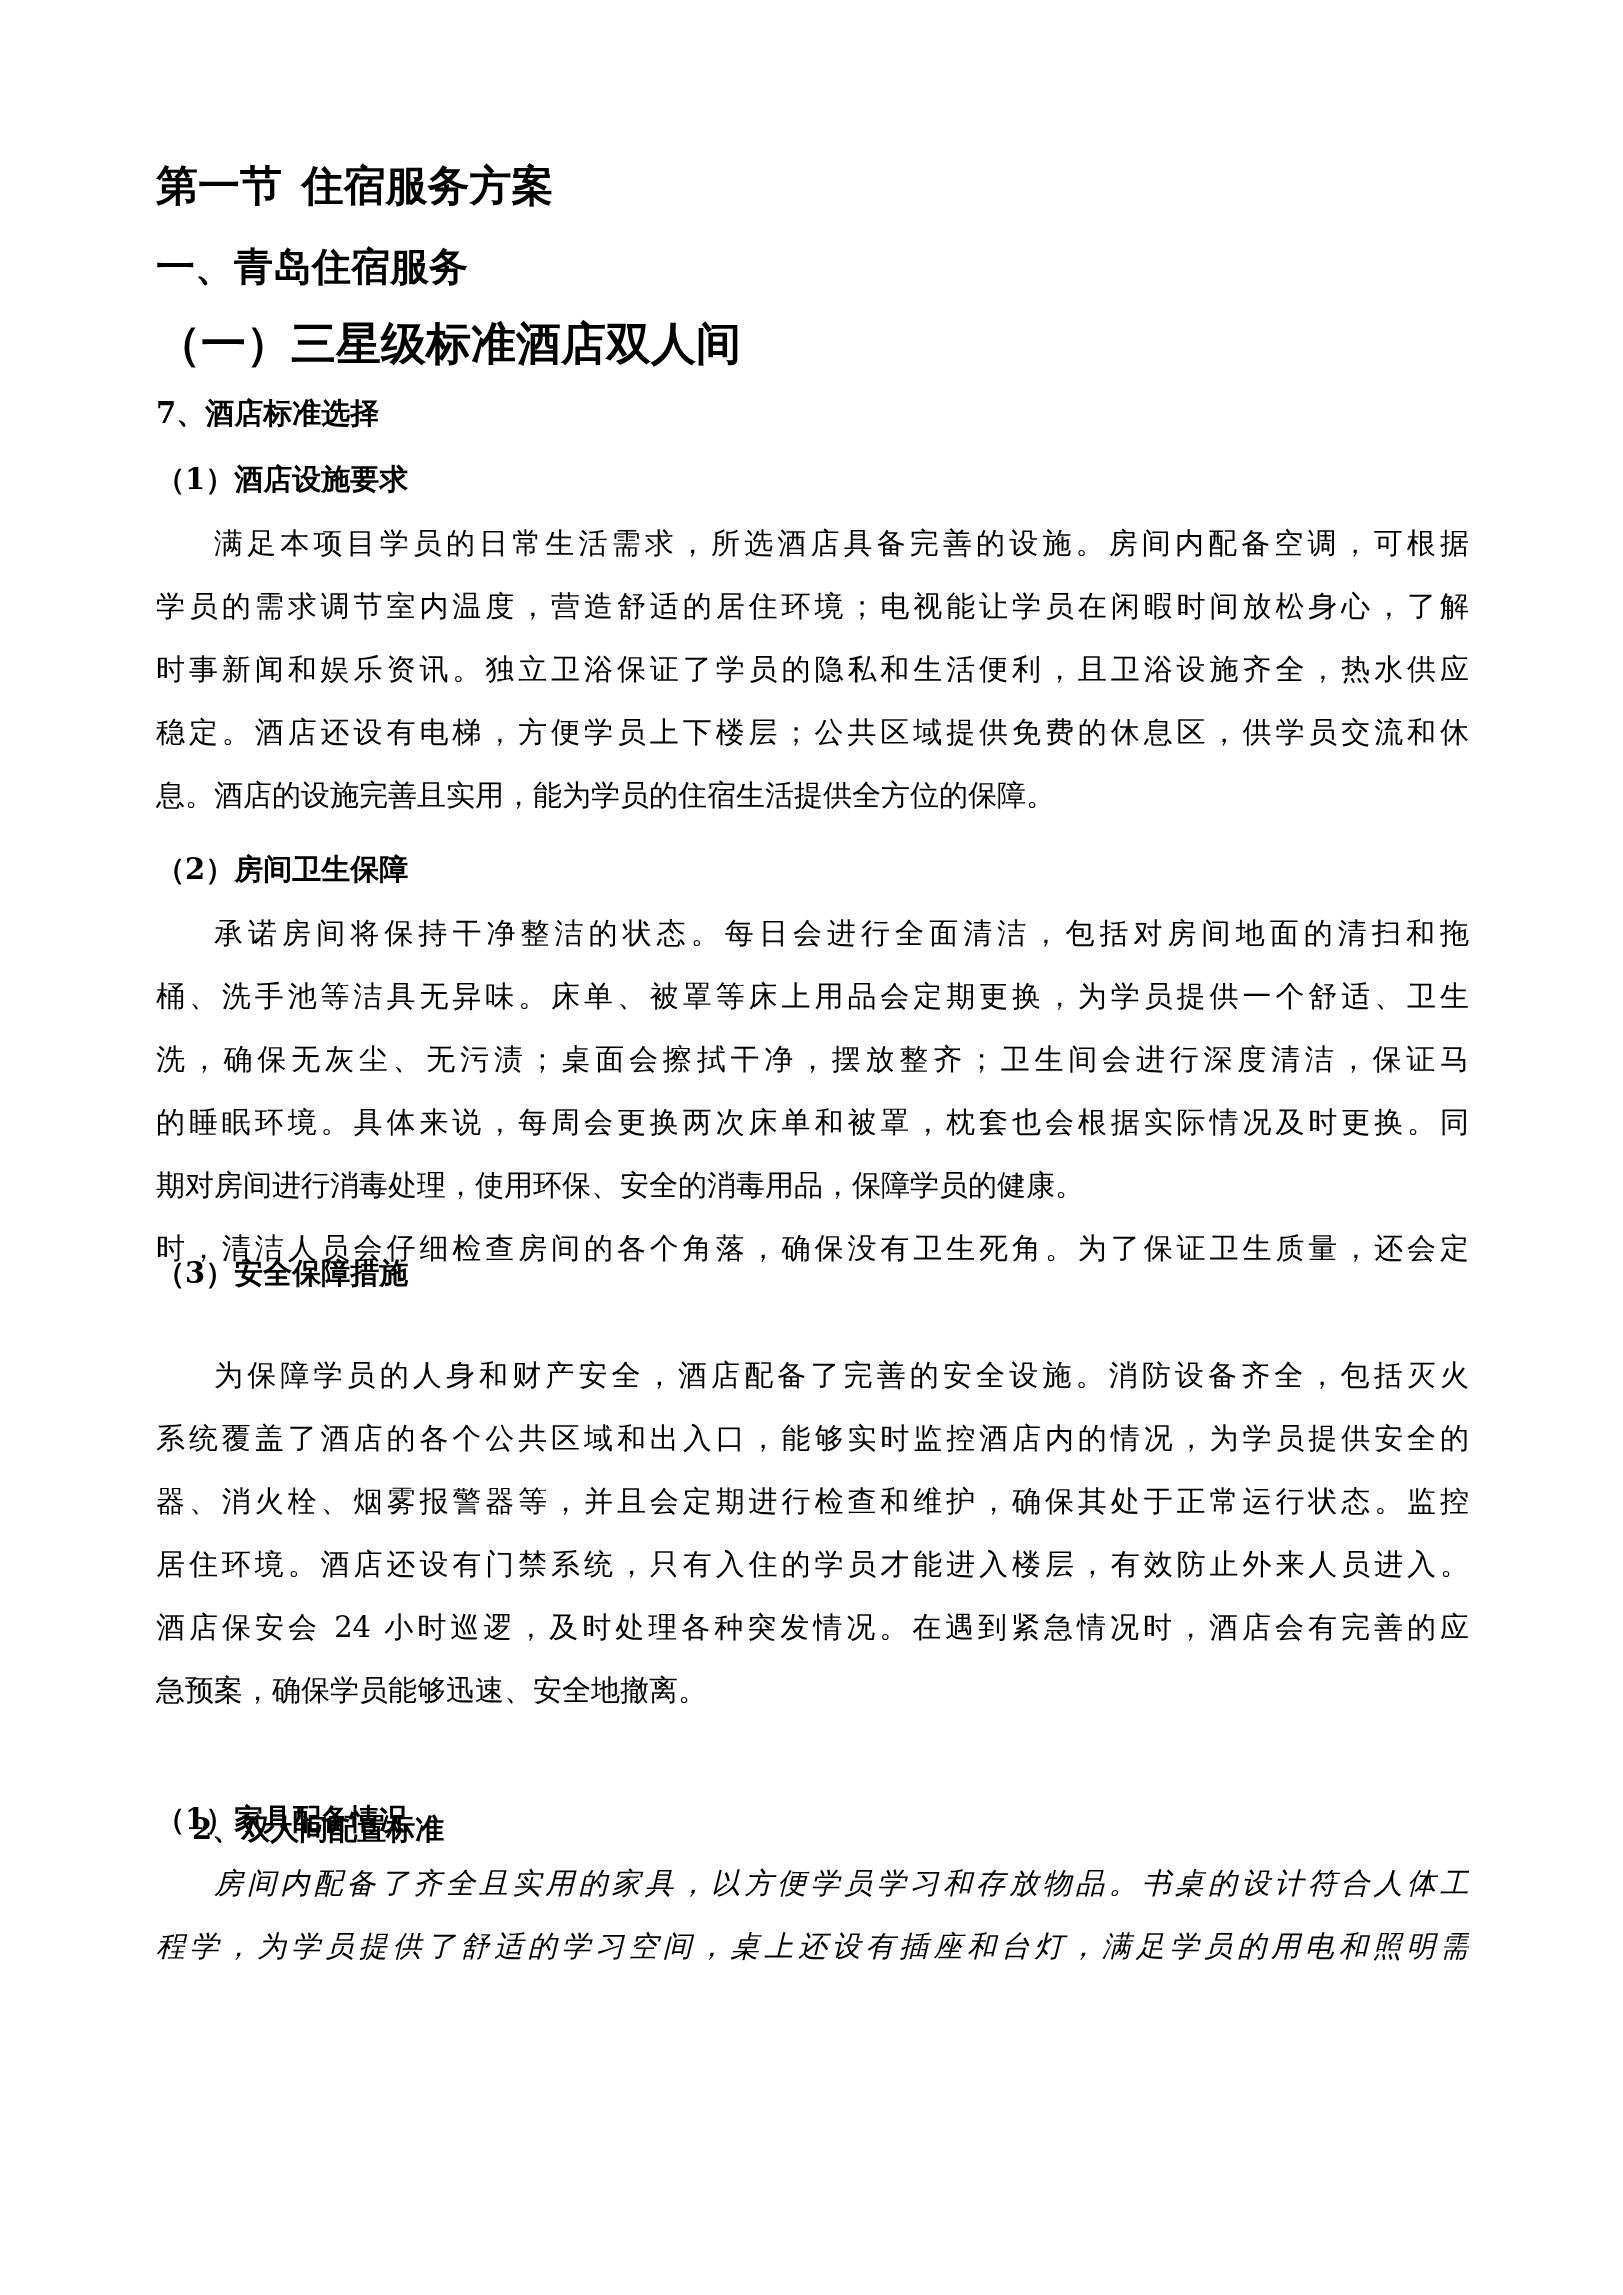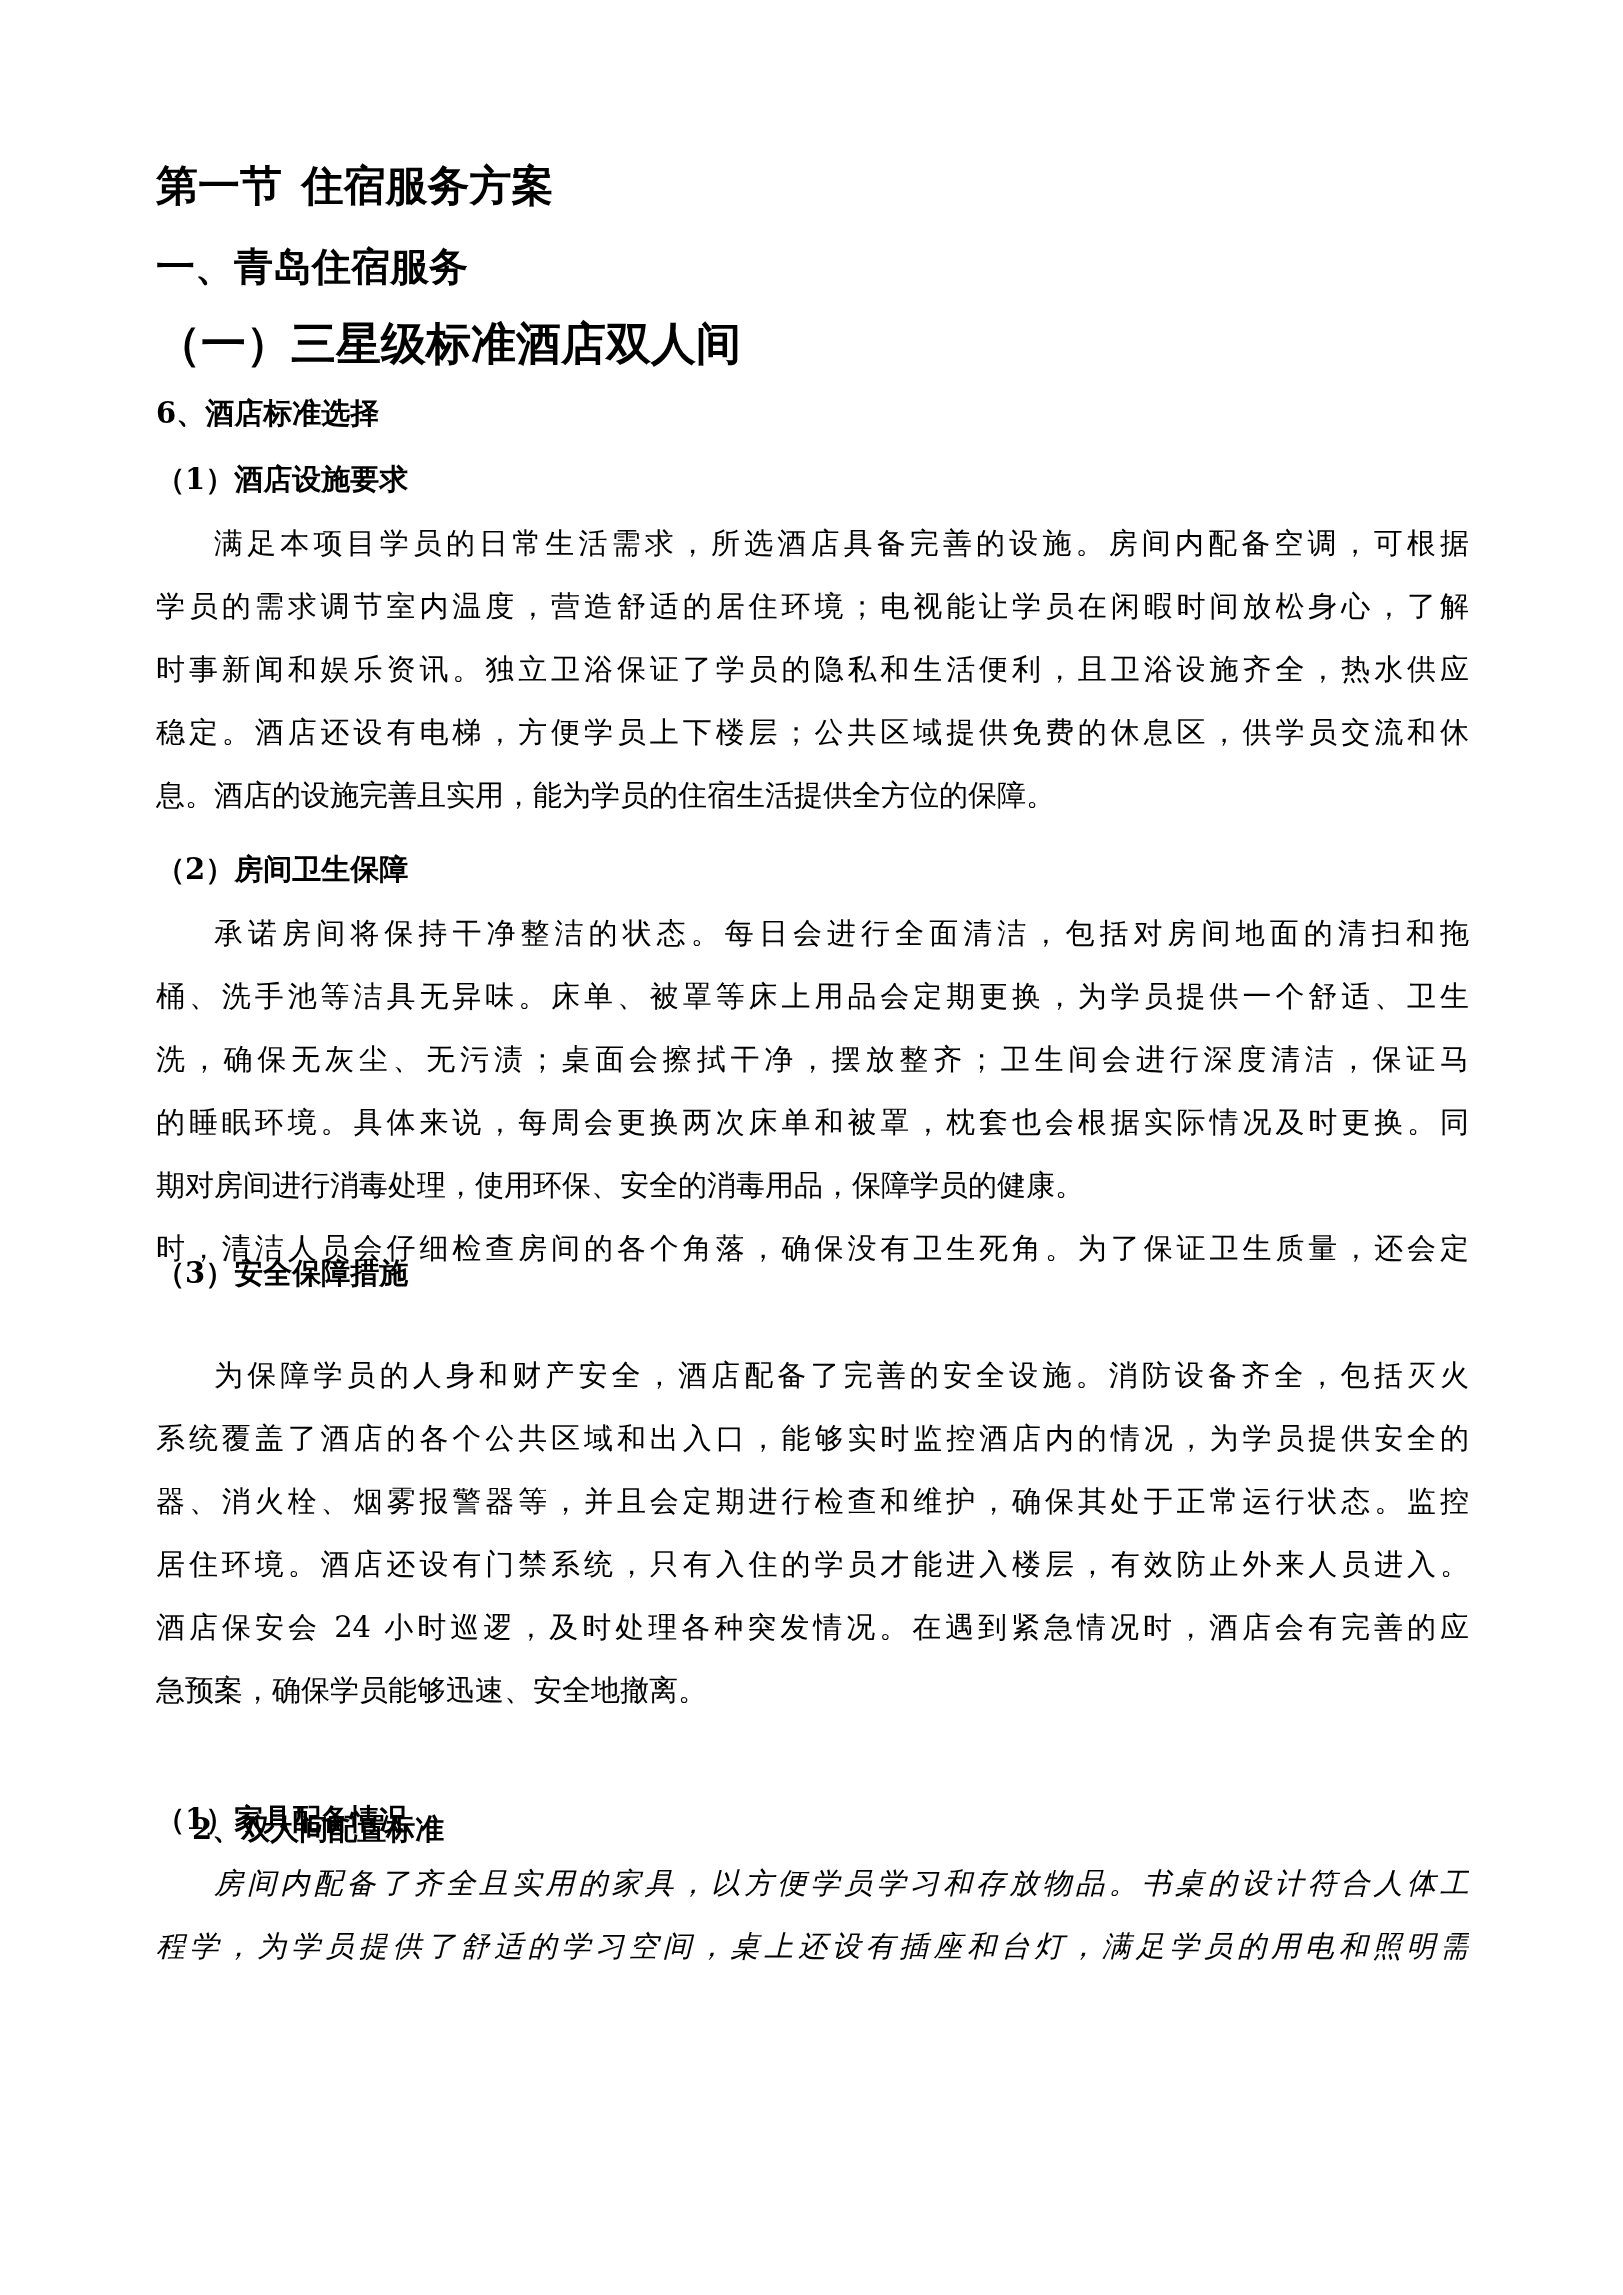--- a/index.html
+++ b/index.html
@@ -90,21 +90,21 @@
 <div class="page">
 
   <div class="h-section">
     <span>第一节</span><span class="gap"></span><span>住宿服务方案</span>
   </div>
 
   <div class="h-chapter">一、青岛住宿服务</div>
 
   <div class="h-sub">（一）三星级标准酒店双人间</div>
 
-  <div class="h-item" style="top:395px;">6、酒店标准选择</div>
+  <div class="h-item" style="top:395px;">7、酒店标准选择</div>
 
   <div class="h-subitem" style="top:461px;">（1）酒店设施要求</div>
 
   <div class="para" style="top:512px;">
     <span class="line first">满足本项目学员的日常生活需求，所选酒店具备完善的设施。房间内配备空调，可根据</span>
     <span class="line">学员的需求调节室内温度，营造舒适的居住环境；电视能让学员在闲暇时间放松身心，了解</span>
     <span class="line">时事新闻和娱乐资讯。独立卫浴保证了学员的隐私和生活便利，且卫浴设施齐全，热水供应</span>
     <span class="line">稳定。酒店还设有电梯，方便学员上下楼层；公共区域提供免费的休息区，供学员交流和休</span>
     <span class="line last">息。酒店的设施完善且实用，能为学员的住宿生活提供全方位的保障。</span>
   </div>

